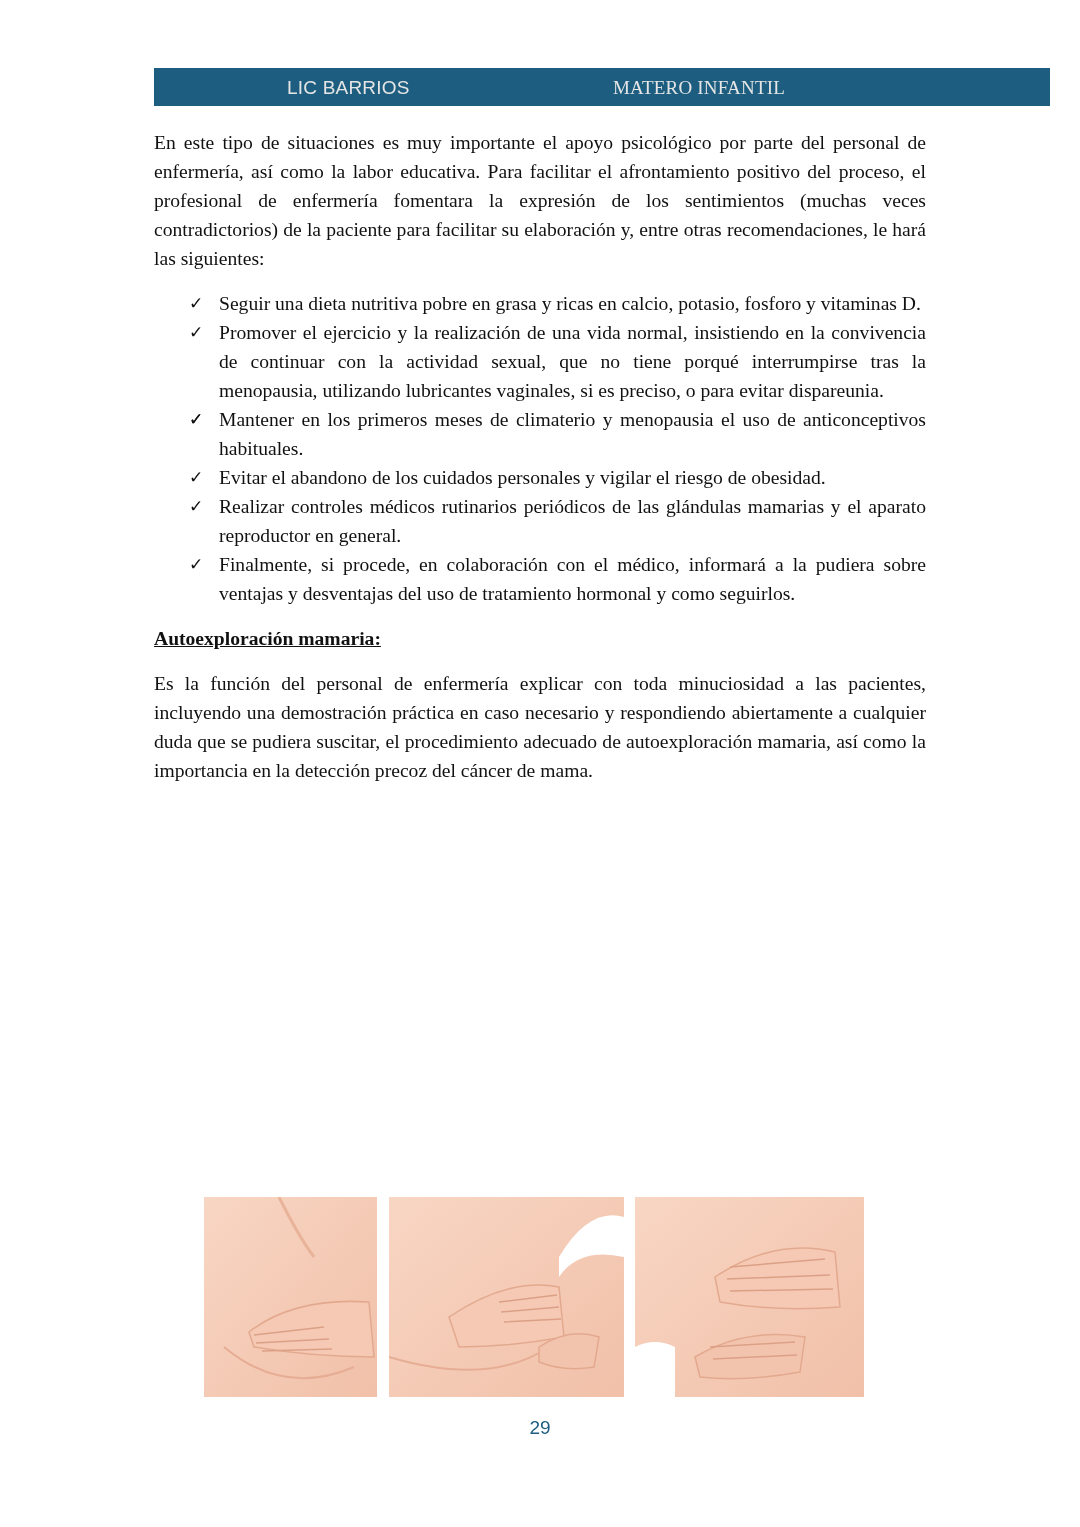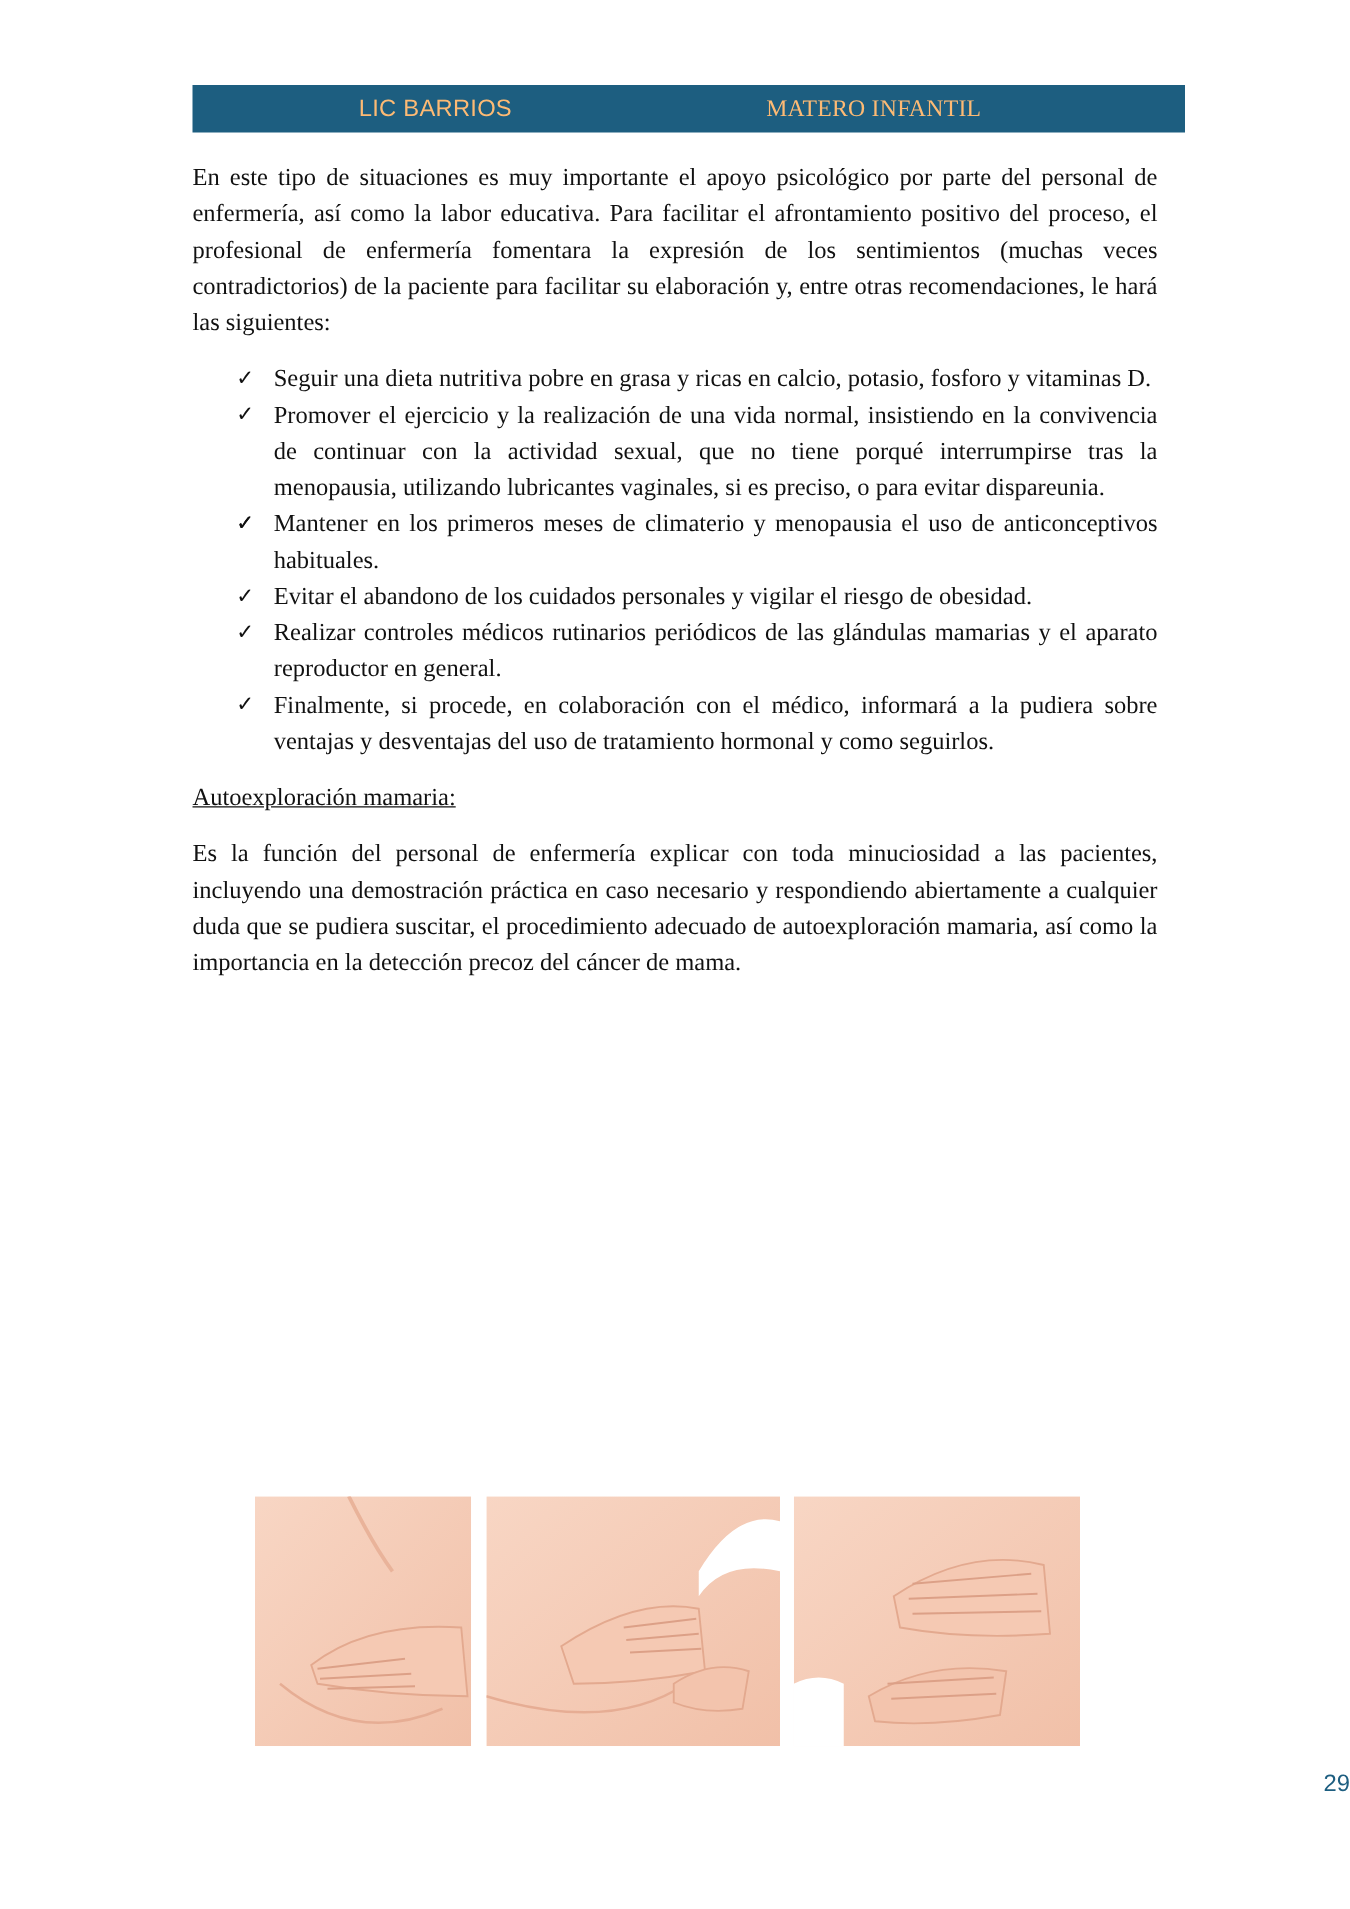--- a/index.html
+++ b/index.html
@@ -12,24 +12,24 @@
       height: 1527px;
       position: relative;
       overflow: hidden;
       font-family: "Liberation Serif", "DejaVu Serif", serif;
       color: #111111;
     }
     .header-bar {
       position: absolute;
       left: 154px;
       top: 68px;
-      width: 794px;
+      width: 896px;
       height: 38px;
       background: #1d5e80;
-      color: #fdba74;
+      color: #e5e5e5;
       font-family: "Liberation Sans", "DejaVu Sans", sans-serif;
       font-size: 19px;
       letter-spacing: 0.2px;
     }
     .header-left {
       position: absolute;
       left: 133px;
       top: 9px;
     }
     .header-right {
@@ -70,20 +70,21 @@
     .section-title {
       font-weight: bold;
       text-decoration: underline;
       margin: 0 0 14px 0;
       letter-spacing: -0.25px;
       white-space: nowrap;
     }
     .subsection-title {
       text-decoration: underline;
       margin: 2px 0 16px 0;
+      font-weight: bold;
     }
     .figure {
       position: absolute;
       left: 204px;
       top: 1197px;
       width: 660px;
       height: 200px;
     }
     .panel {
       position: absolute;
@@ -94,21 +95,21 @@
     .panel svg {
       display: block;
       width: 100%;
       height: 100%;
     }
     .page-number {
       position: absolute;
       left: 0;
       width: 1080px;
       top: 1417px;
-      text-align: right;
+      text-align: center;
       font-family: "Liberation Sans", "DejaVu Sans", sans-serif;
       font-size: 19px;
       color: #1d5e80;
     }
   </style>
 </head>
 <body>
 
 <div class="header-bar">
   <span class="header-left">LIC BARRIOS</span>

